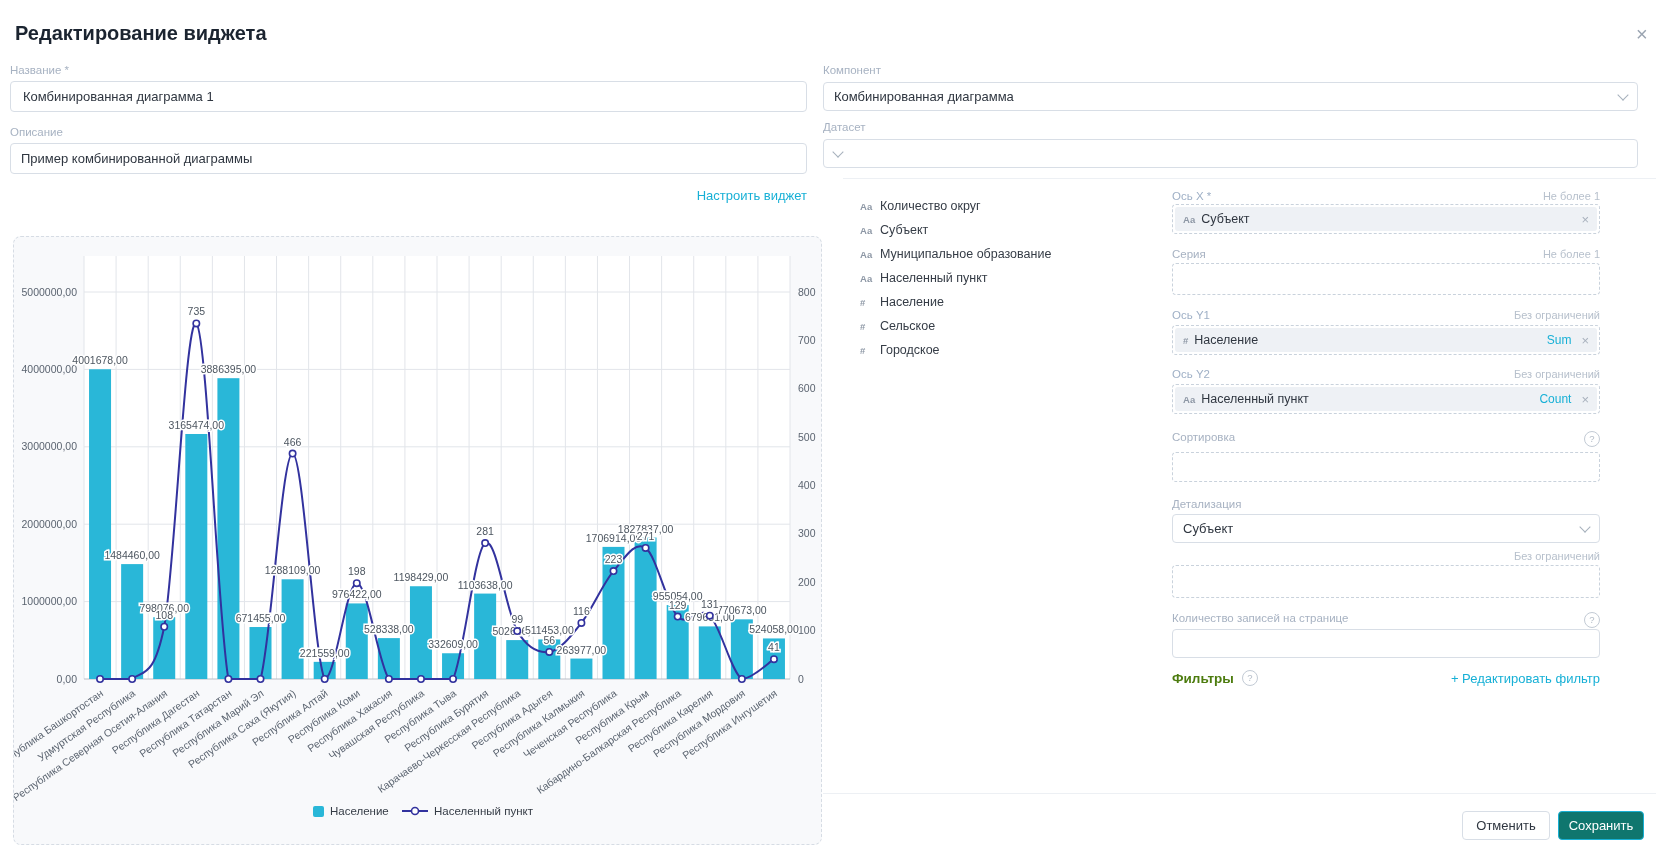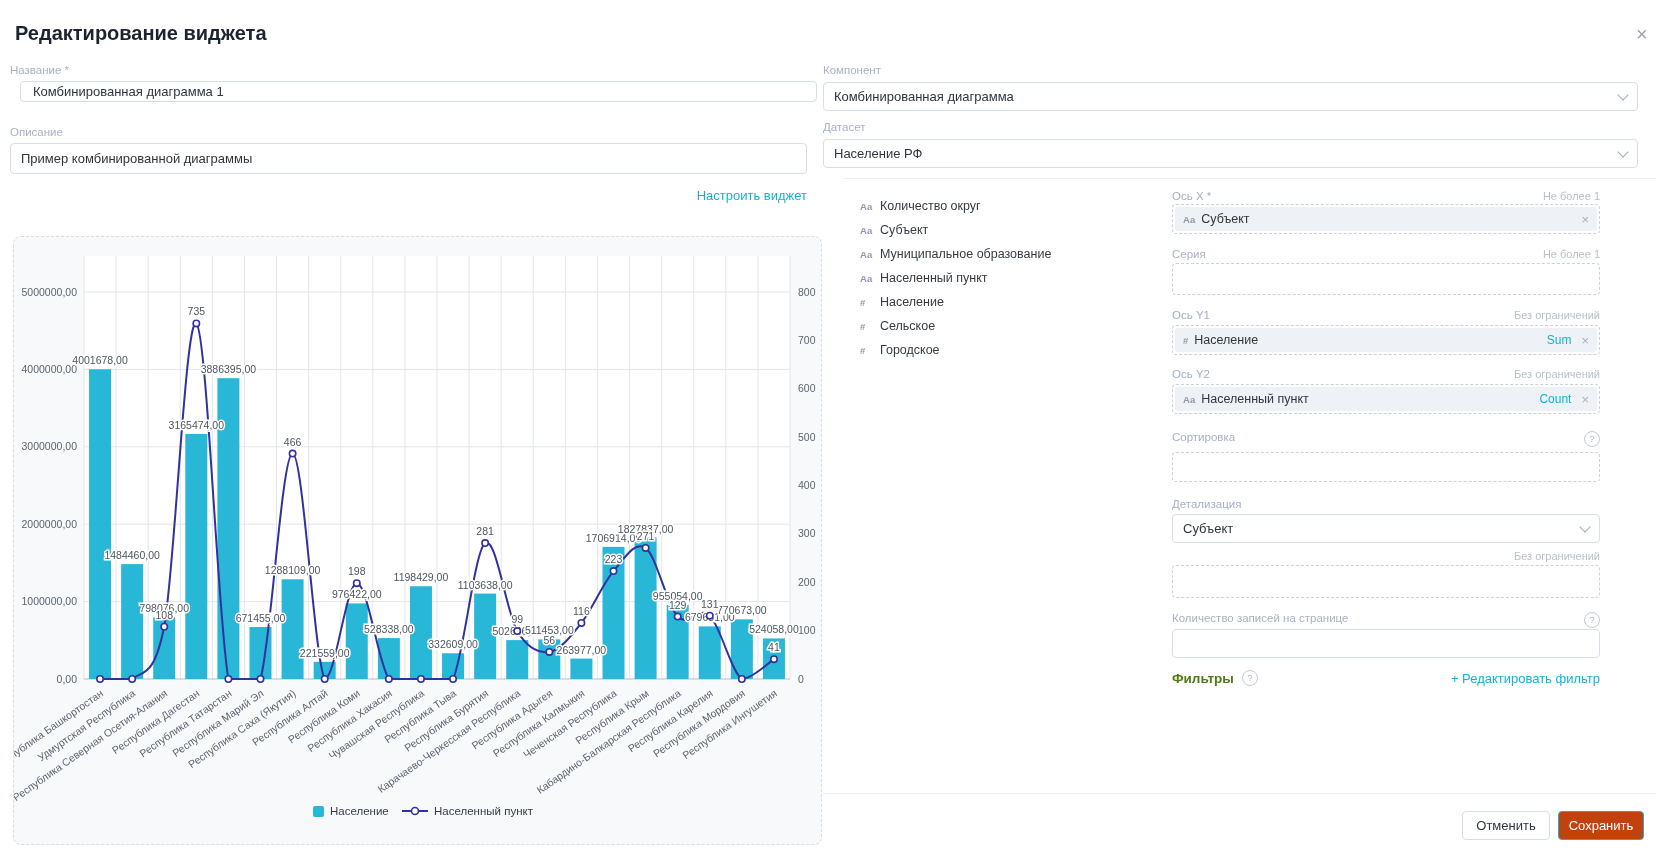--- a/index.html
+++ b/index.html
@@ -29,31 +29,31 @@
         color:#b3bcc7;font-size:9.5px;line-height:13px;text-align:center;}
   .hline{height:1px;background:#edf0f4;}
   #chart-card{left:13px;top:236px;width:809px;height:609px;box-sizing:border-box;
               border:1px dashed #d6dce4;border-radius:8px;background:#f8f9fb;}
   .fl-row{display:flex;align-items:center;height:24px;cursor:grab;}
   .fl-row .kind{width:16px;margin-right:4px;}
   .fl-row .fl-name{font-size:12.5px;color:#353c46;}
   .btn{box-sizing:border-box;height:29px;border-radius:4px;font-size:13px;display:flex;
        align-items:center;justify-content:center;cursor:pointer;font-family:inherit;}
   #cancel-button{left:1462px;top:811px;width:88px;background:#fff;border:1px solid #d8dee6;color:#2f3640;}
-  #save-button{left:1558px;top:811px;width:86px;background:#c2410c;border:1px solid #18b0d4;color:#fff;}
+  #save-button{left:1558px;top:811px;width:86px;background:#0f766e;border:1px solid #18b0d4;color:#fff;}
   .lblrow{display:flex;width:428px;}
 </style>
 </head>
 <body>
 
 <div class="abs" id="dialog-title">Редактирование виджета</div>
 <div class="abs" id="close-icon">×</div>
 
 <div class="abs f-label" style="left:10px;top:64px;">Название *</div>
-<input class="abs t-input" style="left: 20px; top: 81px; width: 797px; height: 21px; padding-left: 12px;" value="Комбинированная диаграмма 1">
+<input class="abs t-input" style="left: 10px; top: 81px; width: 797px; height: 31px; padding-left: 12px;" value="Комбинированная диаграмма 1">
 <div class="abs f-label" style="left:10px;top:126px;">Описание</div>
 <input class="abs t-input" style="left: 10px; top: 143px; width: 797px; height: 31px;" value="Пример комбинированной диаграммы">
 <a class="abs link" style="right:861px;top:188px;">Настроить виджет</a>
 
 <div class="abs" id="chart-card">
   <svg id="chart-svg" width="807" height="607" viewBox="0 0 807 607">
       <rect x="70" y="19" width="706" height="423" fill="#ffffff"></rect>
       <line x1="70" y1="19" x2="70" y2="442" stroke="#e2e5ea" stroke-width="1"></line>
       <line x1="102.0909090909091" y1="19" x2="102.0909090909091" y2="442" stroke="#e2e5ea" stroke-width="1"></line>
       <line x1="134.1818181818182" y1="19" x2="134.1818181818182" y2="442" stroke="#e2e5ea" stroke-width="1"></line>
@@ -208,21 +208,20 @@
     </svg>
 </div>
 
 <div class="abs f-label" style="left:823px;top:64px;">Компонент</div>
 <div class="abs sel" style="left:823px;top:82px;width:815px;height:29px;">
   <span class="val">Комбинированная диаграмма</span>
   <span class="chev"></span>
 </div>
 <div class="abs f-label" style="left:823px;top:121px;">Датасет</div>
 <div class="abs sel" style="left:823px;top:139px;width:815px;height:29px;">
-  <span class="val">Население РФ</span>
   <span class="chev"></span>
 </div>
 <div class="abs hline" style="left:843px;top:178px;width:813px;"></div>
 
 <div class="abs" id="field-list" style="left:860px;top:194px;">
     <div class="fl-row">
       <span class="kind">Аа</span>
       <span class="fl-name">Количество округ</span>
     </div>
     <div class="fl-row">

